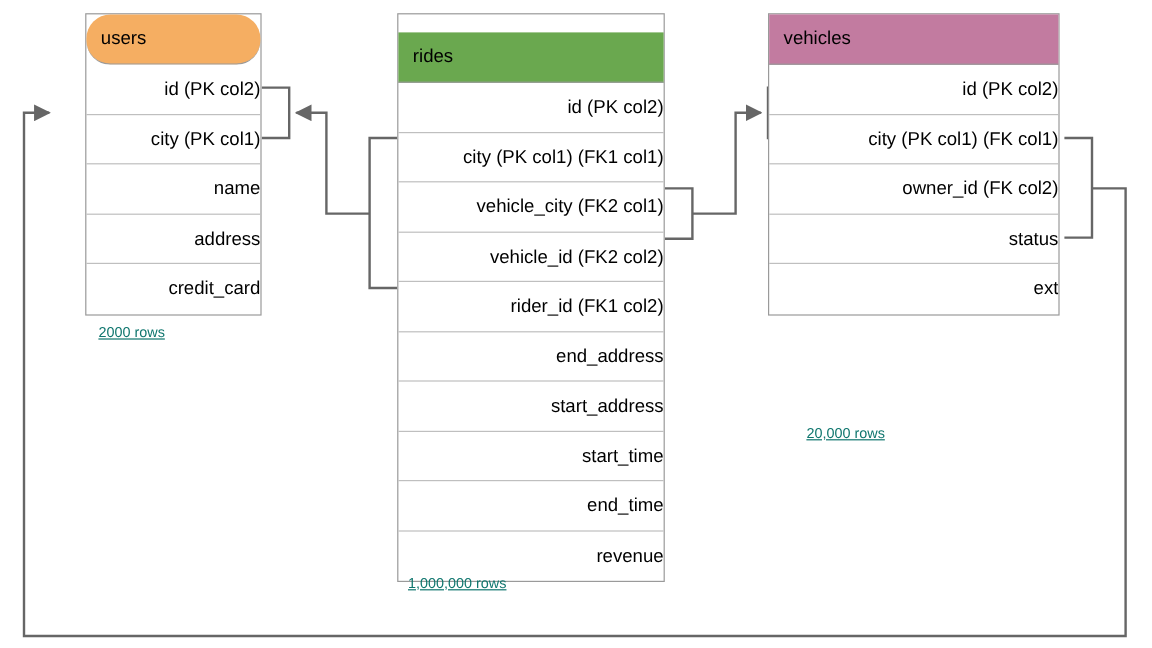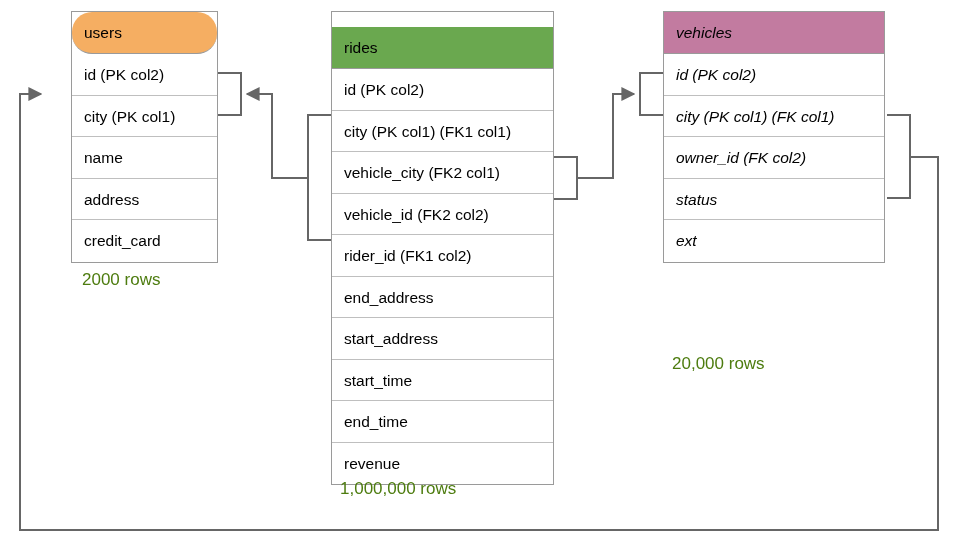--- a/index.html
+++ b/index.html
@@ -46,29 +46,31 @@
   }
   .table-col {
     height: 41.5px;
     line-height: 41.5px;
     padding: 0 0 0 12px;
     font-size: 15.5px;
     box-sizing: border-box;
     border-bottom: 1px solid #bfbfbf;
     white-space: nowrap;
     overflow: hidden;
+    text-align: right;
   }
   .table-col.last {
     border-bottom: none;
   }
   .row-count {
     position: absolute;
-    font-size: 17px;
-    color: #4d7c0f;
+    font-size: 12px;
+    color: #0f766e;
     white-space: nowrap;
+    text-decoration: underline;
   }
 </style>
 </head>
 <body>
 
 <div id="canvas">
 
   <svg id="connectors" viewBox="0 0 960 540" width="960" height="540" xmlns="http://www.w3.org/2000/svg">
     <defs>
       <marker id="arrow" viewBox="0 0 10 10" refX="9" refY="5" markerWidth="7" markerHeight="7" orient="auto-start-reverse">
@@ -120,21 +122,21 @@
     <div class="table-col">vehicle_id (FK2 col2)</div>
     <div class="table-col">rider_id (FK1 col2)</div>
     <div class="table-col">end_address</div>
     <div class="table-col">start_address</div>
     <div class="table-col">start_time</div>
     <div class="table-col">end_time</div>
     <div class="table-col last">revenue</div>
   </div>
   <div class="row-count" style="left:340px; top:479px;">1,000,000 rows</div>
 
-  <div class="table-box" style="left:663px; top:11px; width:222px;font-style:italic;">
+  <div class="table-box" style="left:640px; top:11px; width:243px;">
     <div class="table-header" style="background:#c27ba0;">vehicles</div>
     <div class="table-col">id (PK col2)</div>
     <div class="table-col">city (PK col1) (FK col1)</div>
     <div class="table-col">owner_id (FK col2)</div>
     <div class="table-col">status</div>
     <div class="table-col last">ext</div>
   </div>
   <div class="row-count" style="left:672px; top:354px;">20,000 rows</div>
 
 </div>

